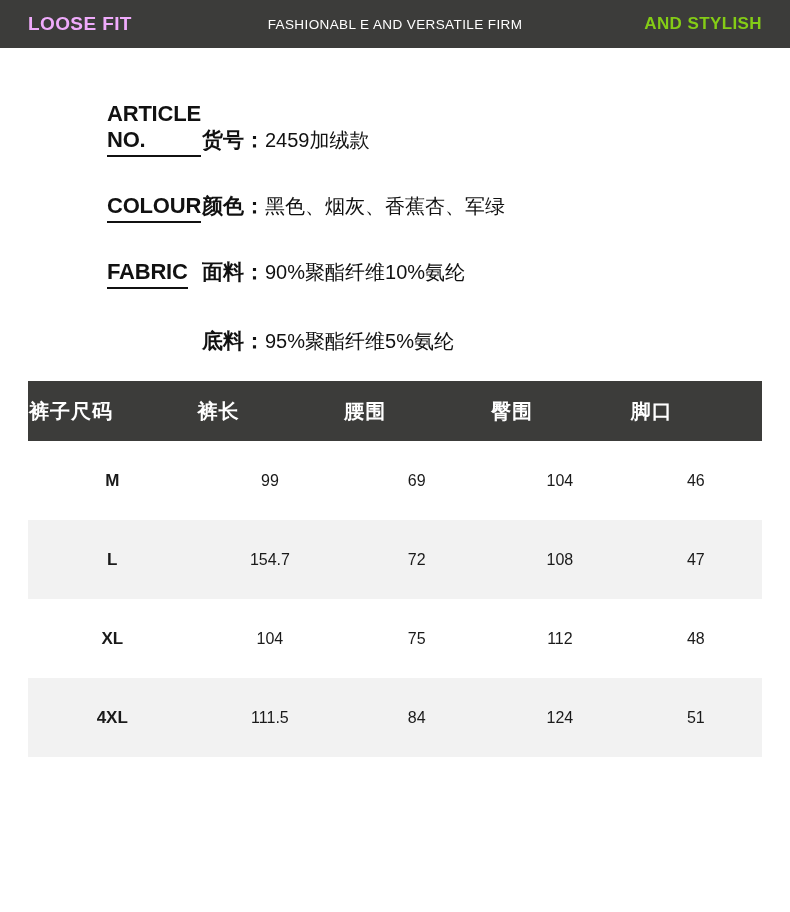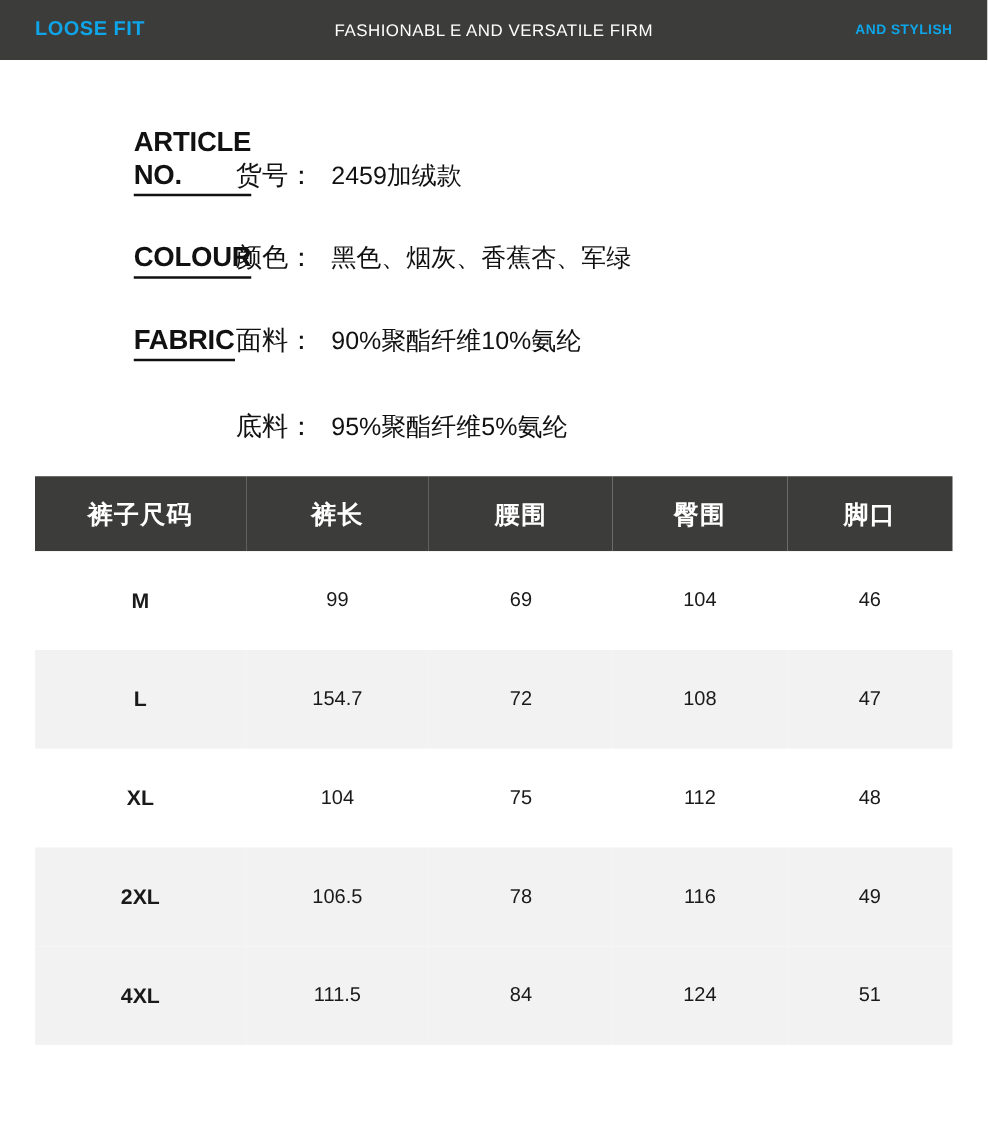--- a/index.html
+++ b/index.html
@@ -19,37 +19,37 @@
   .banner {
     width: 790px;
     height: 48px;
     background: #3c3c3a;
     display: flex;
     align-items: center;
     box-sizing: border-box;
     padding: 0 28px;
   }
   .banner-left {
-    color: #0ea5e9;
-    font-size: 16px;
+    color: #f0abfc;
+    font-size: 19px;
     font-weight: bold;
     letter-spacing: 0.4px;
     width: 180px;
   }
   .banner-center {
     color: #ffffff;
     font-size: 13.5px;
     font-weight: normal;
     letter-spacing: 0.4px;
     flex: 1;
     text-align: center;
   }
   .banner-right {
-    color: #0ea5e9;
-    font-size: 11px;
+    color: #84cc16;
+    font-size: 17px;
     font-weight: bold;
     letter-spacing: 0.4px;
     width: 180px;
     text-align: right;
   }
 
   
   .specs {
     padding: 36px 0 0 0;
   }
@@ -69,23 +69,23 @@
     margin-top: 17px;
   }
   .spec-en span.underlined {
     border-bottom: 2px solid #111111;
     padding-bottom: 2px;
     display: inline-block;
   }
   .spec-label {
     width: 90px;
     font-size: 21px;
-    font-weight: normal;
+    font-weight: bold;
     color: #111111;
-    text-align: center;
+    text-align: right;
     white-space: nowrap;
   }
   .spec-value {
     font-size: 20px;
     color: #111111;
     white-space: nowrap;
   }
   .spec-row.extra {
     margin-top: 22px;
   }
@@ -97,21 +97,21 @@
     width: 734px;
     border-collapse: collapse;
     table-layout: fixed;
   }
   .size-table thead th {
     background: #3c3c3a;
     color: #ffffff;
     font-size: 20px;
     font-weight: bold;
     height: 58px;
-    text-align: center;
+    text-align: left;
     letter-spacing: 1px;
   }
   .size-table tbody td {
     height: 77px;
     text-align: center;
     font-size: 16px;
     color: #1a1a1a;
     background: #ffffff;
   }
   .size-table tbody td.size-name {
@@ -185,27 +185,20 @@
       <td>47</td>
     </tr>
     <tr>
       <td class="size-name">XL</td>
       <td>104</td>
       <td>75</td>
       <td>112</td>
       <td>48</td>
     </tr>
     <tr class="alt">
-      <td class="size-name">2XL</td>
-      <td>106.5</td>
-      <td>78</td>
-      <td>116</td>
-      <td>49</td>
-    </tr>
-    <tr class="alt">
       <td class="size-name">4XL</td>
       <td>111.5</td>
       <td>84</td>
       <td>124</td>
       <td>51</td>
     </tr>
   </tbody>
 </table>
 
 </body></html>

